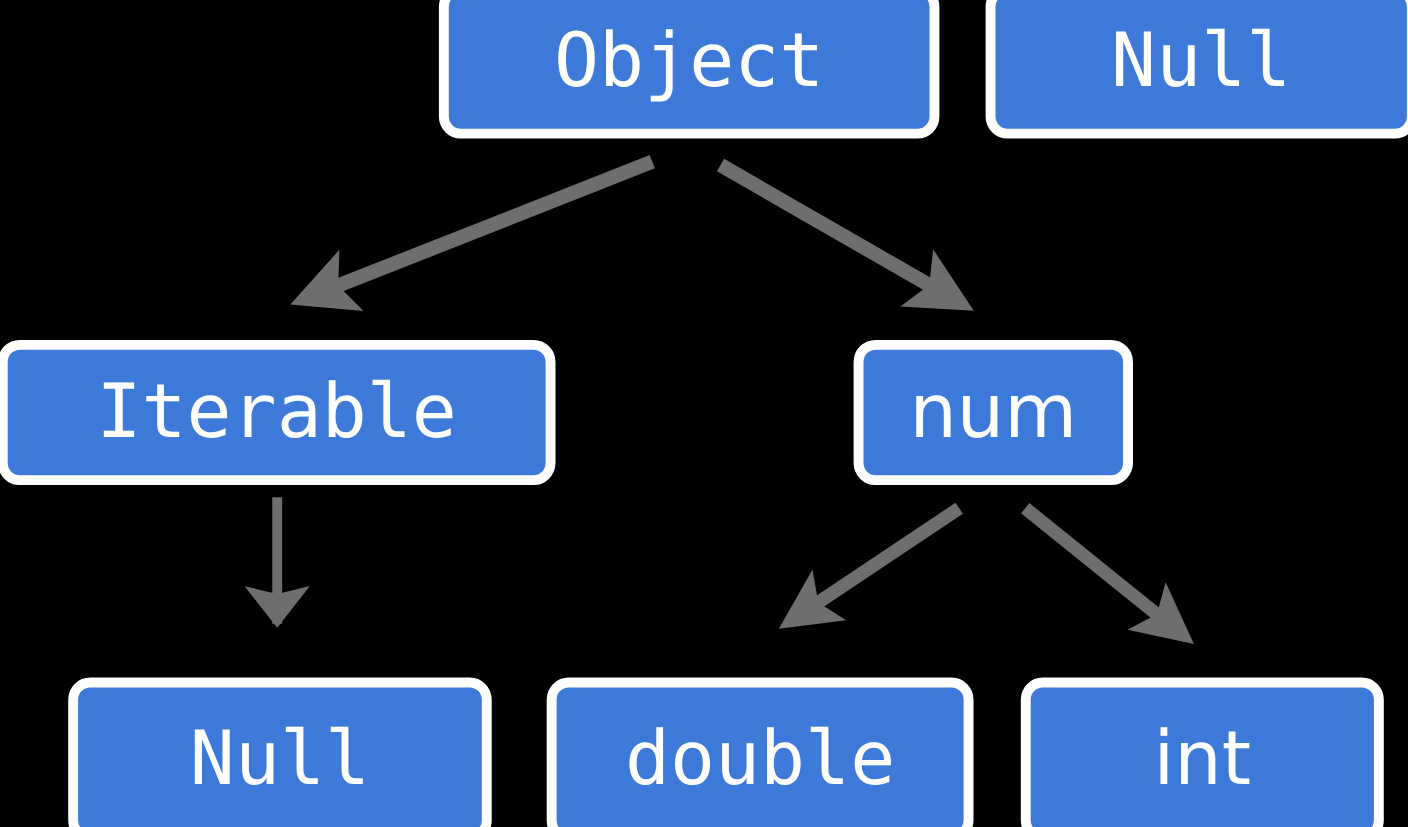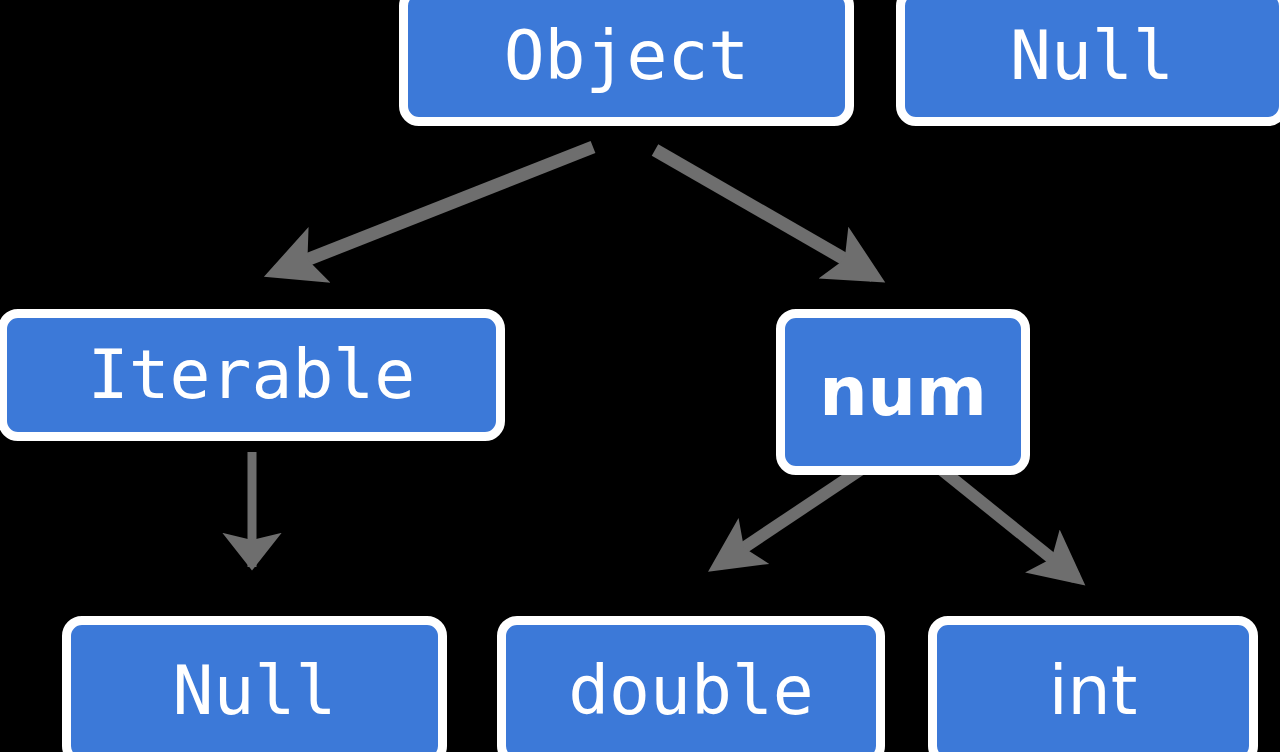--- a/index.html
+++ b/index.html
@@ -46,21 +46,21 @@
   }
   .node .label {
     color: #ffffff;
     line-height: 1;
     display: block;
   }
   
   #node-object   { left: 399px;  top: -14px; width: 455px;  height: 140px; font-size: 68px; }
   #node-null     { left: 896px;  top: -14px; width: 392px;  height: 140px; font-size: 68px; }
   #node-iterable { left: -2px;   top: 309px; width: 507px;  height: 132px; font-size: 68px; }
-  #node-num      { left: 776px;  top: 309px; width: 254px;  height: 166px; font-size: 68px; font-family: "DejaVu Sans", sans-serif; font-weight: bold; }
+  #node-num      { left: 776px;  top: 309px; width: 254px;  height: 132px; font-size: 68px; font-family: "DejaVu Sans", sans-serif; }
   #node-list     { left: 62px;   top: 616px; width: 385px;  height: 150px; font-size: 68px; }
   #node-double   { left: 497px;  top: 616px; width: 388px;  height: 150px; font-size: 68px; }
   #node-int      { left: 928px;  top: 616px; width: 330px;  height: 150px; font-size: 68px; font-family: "DejaVu Sans", sans-serif; }
 </style>
 </head>
 <body>
 
 <div id="stage">
 
   <svg id="edges" viewBox="0 0 1280 752" width="1280" height="752" xmlns="http://www.w3.org/2000/svg">

